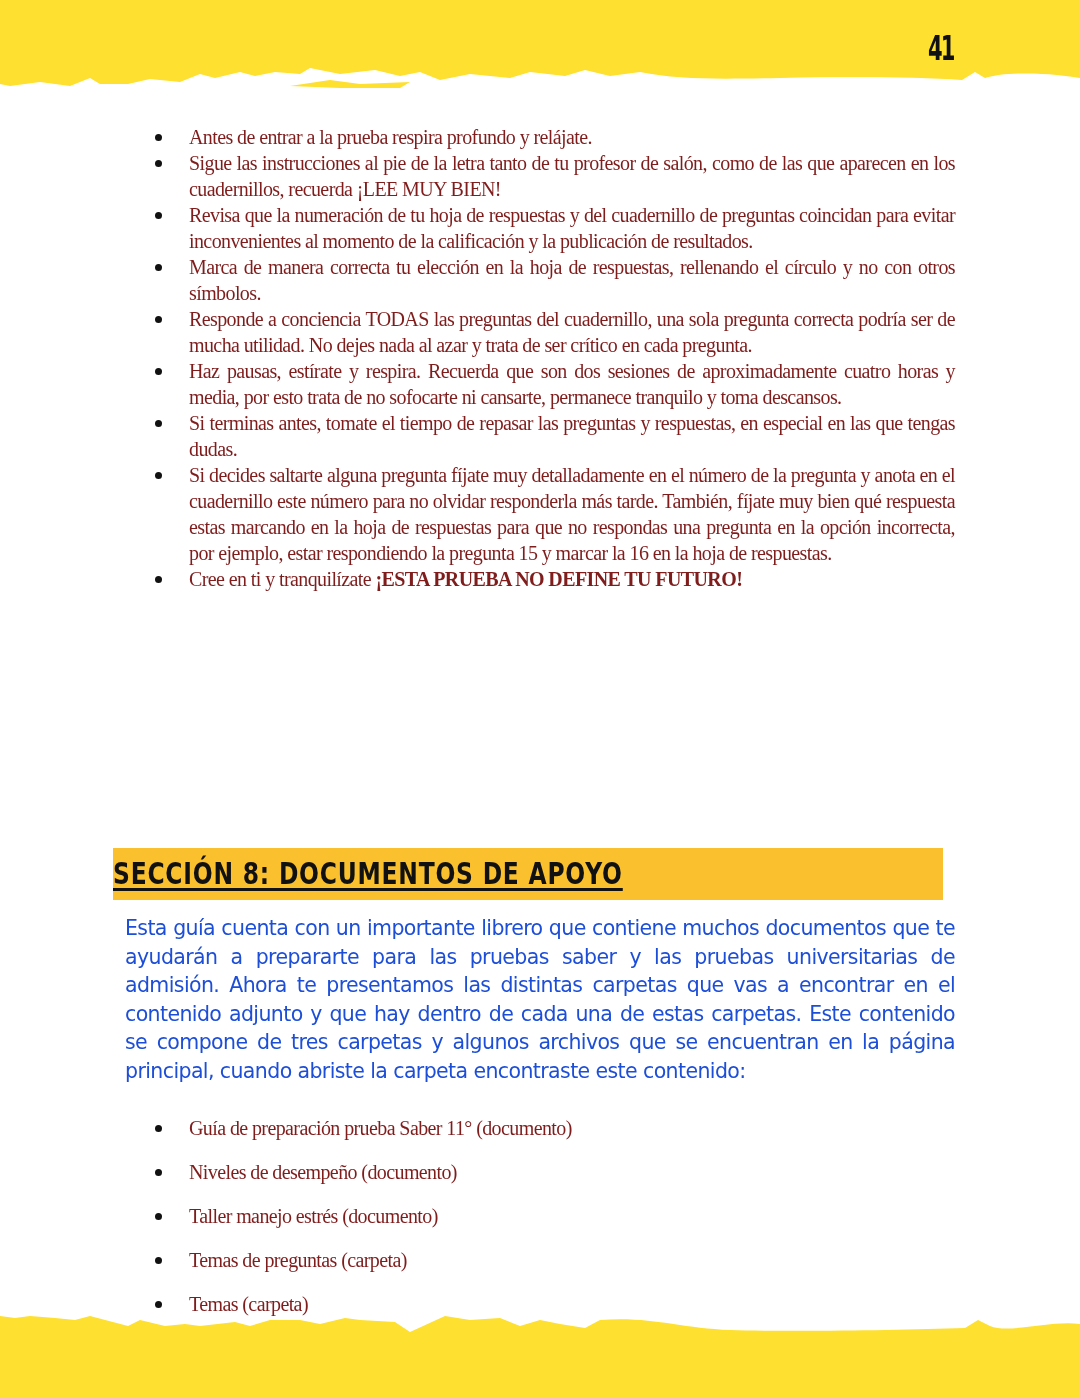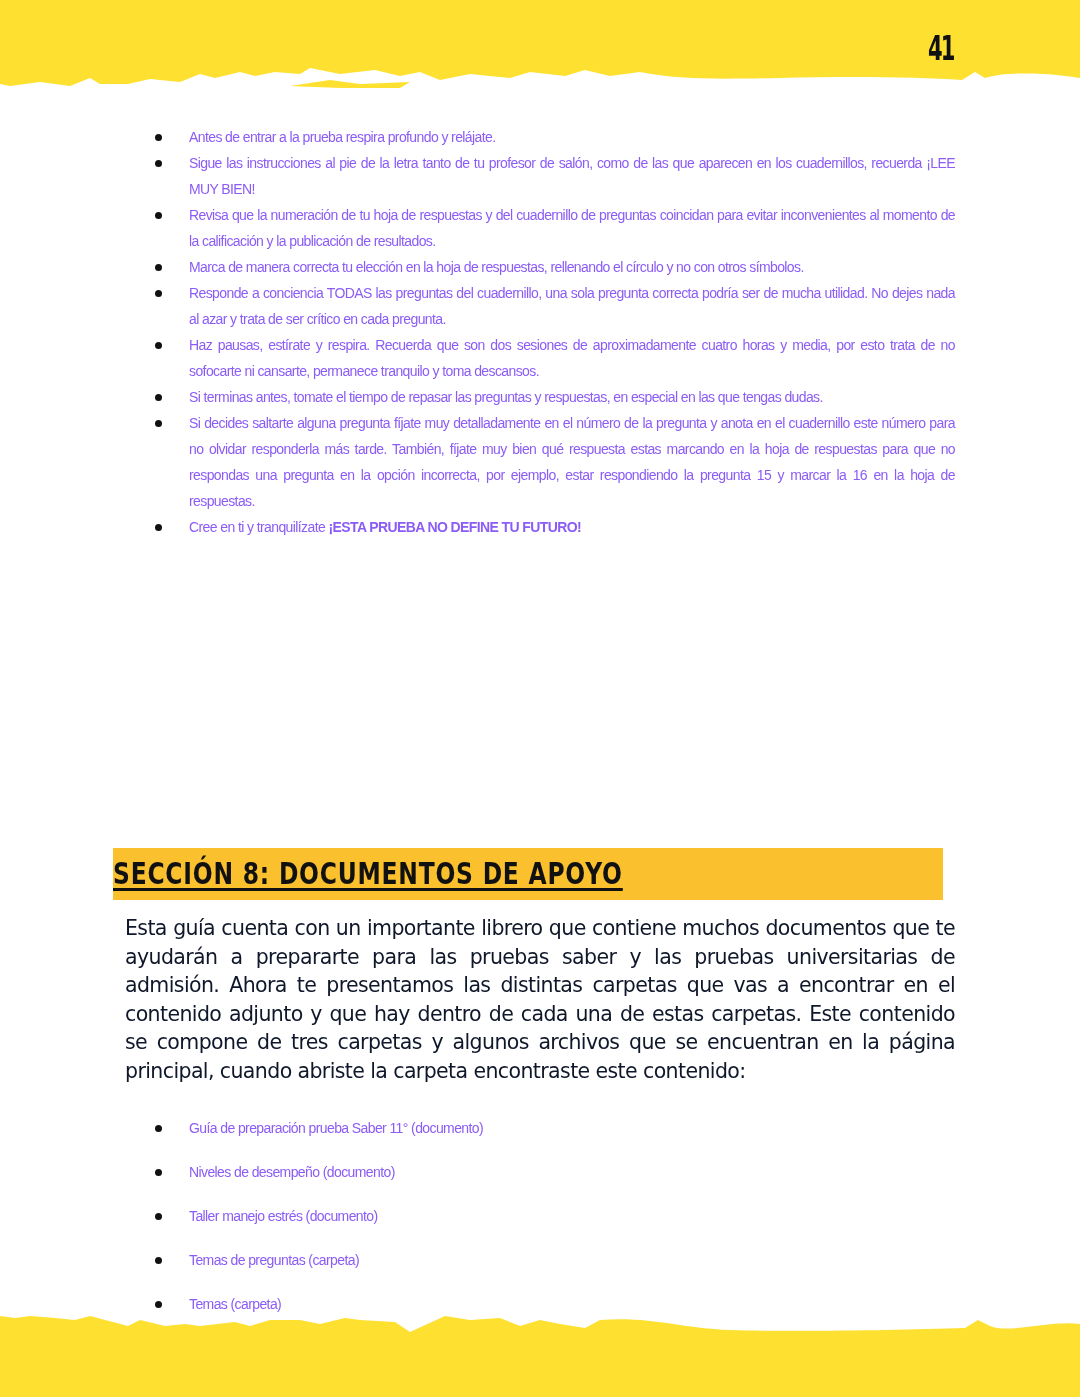--- a/index.html
+++ b/index.html
@@ -11,43 +11,43 @@
   .top-band { position: absolute; left: 0; top: 0; width: 1080px; height: 110px; }
   .bottom-band { position: absolute; left: 0; top: 1290px; width: 1080px; height: 107px; }
   .page-number {
     position: absolute; left: 928px; top: 28px; font-size: 34px; font-weight: bold;
     font-family: "DejaVu Sans", sans-serif; letter-spacing: -3px; transform: scaleX(0.62);
     transform-origin: left top; color: #111;
   }
   .content { position: absolute; left: 125px; top: 124px; width: 830px; }
   ul.bullets { list-style: none; margin: 0; padding: 0; }
   ul.bullets li {
-    position: relative; padding-left: 64px; font-size: 14px; line-height: 26px;
-    text-align: justify; color: #8b5cf6;
-    font-family: Liberation Sans, sans-serif; letter-spacing: -0.6px;
+    position: relative; padding-left: 64px; font-size: 20px; line-height: 26px;
+    text-align: justify; color: #7f1d1d;
+    font-family: Liberation Serif, serif; letter-spacing: -0.6px;
   }
   ul.bullets li::before {
     content: ""; position: absolute; left: 30px; top: 10px; width: 7px; height: 7px;
     background: #111; border-radius: 50%;
   }
   ul.bullets li b { font-weight: bold; }
   .section-header {
     position: absolute; left: 113px; top: 848px; width: 830px; height: 52px;
     background: #fbc02d;
   }
   .section-title {
     position: absolute; left: 0; top: 8px; font-size: 30px; font-weight: bold;
     font-family: "DejaVu Sans", sans-serif; letter-spacing: 1px;
     transform: scaleX(0.78); transform-origin: left top; color: #111;
     text-decoration: underline; text-decoration-thickness: 3px; text-underline-offset: 4px;
     white-space: nowrap;
   }
   .intro {
     position: absolute; left: 125px; top: 914px; width: 830px; margin: 0;
-    font-size: 20.5px; line-height: 28.5px; text-align: justify; color: #0f172a;
+    font-size: 20.5px; line-height: 28.5px; text-align: justify; color: #1d4ed8;
     font-family: "DejaVu Sans", sans-serif; letter-spacing: -0.6px;
   }
   .docs { position: absolute; left: 125px; top: 1097px; width: 830px; }
   .docs li { line-height: 28.3px; font-family: "Liberation Sans", sans-serif; letter-spacing: 0; font-size: 21px; margin-top: 18px; }
   .docs li::before { top: 12px; }
 </style>
 </head>
 <body>
 
 <svg class="top-band" viewBox="0 0 1080 110" preserveAspectRatio="none">

